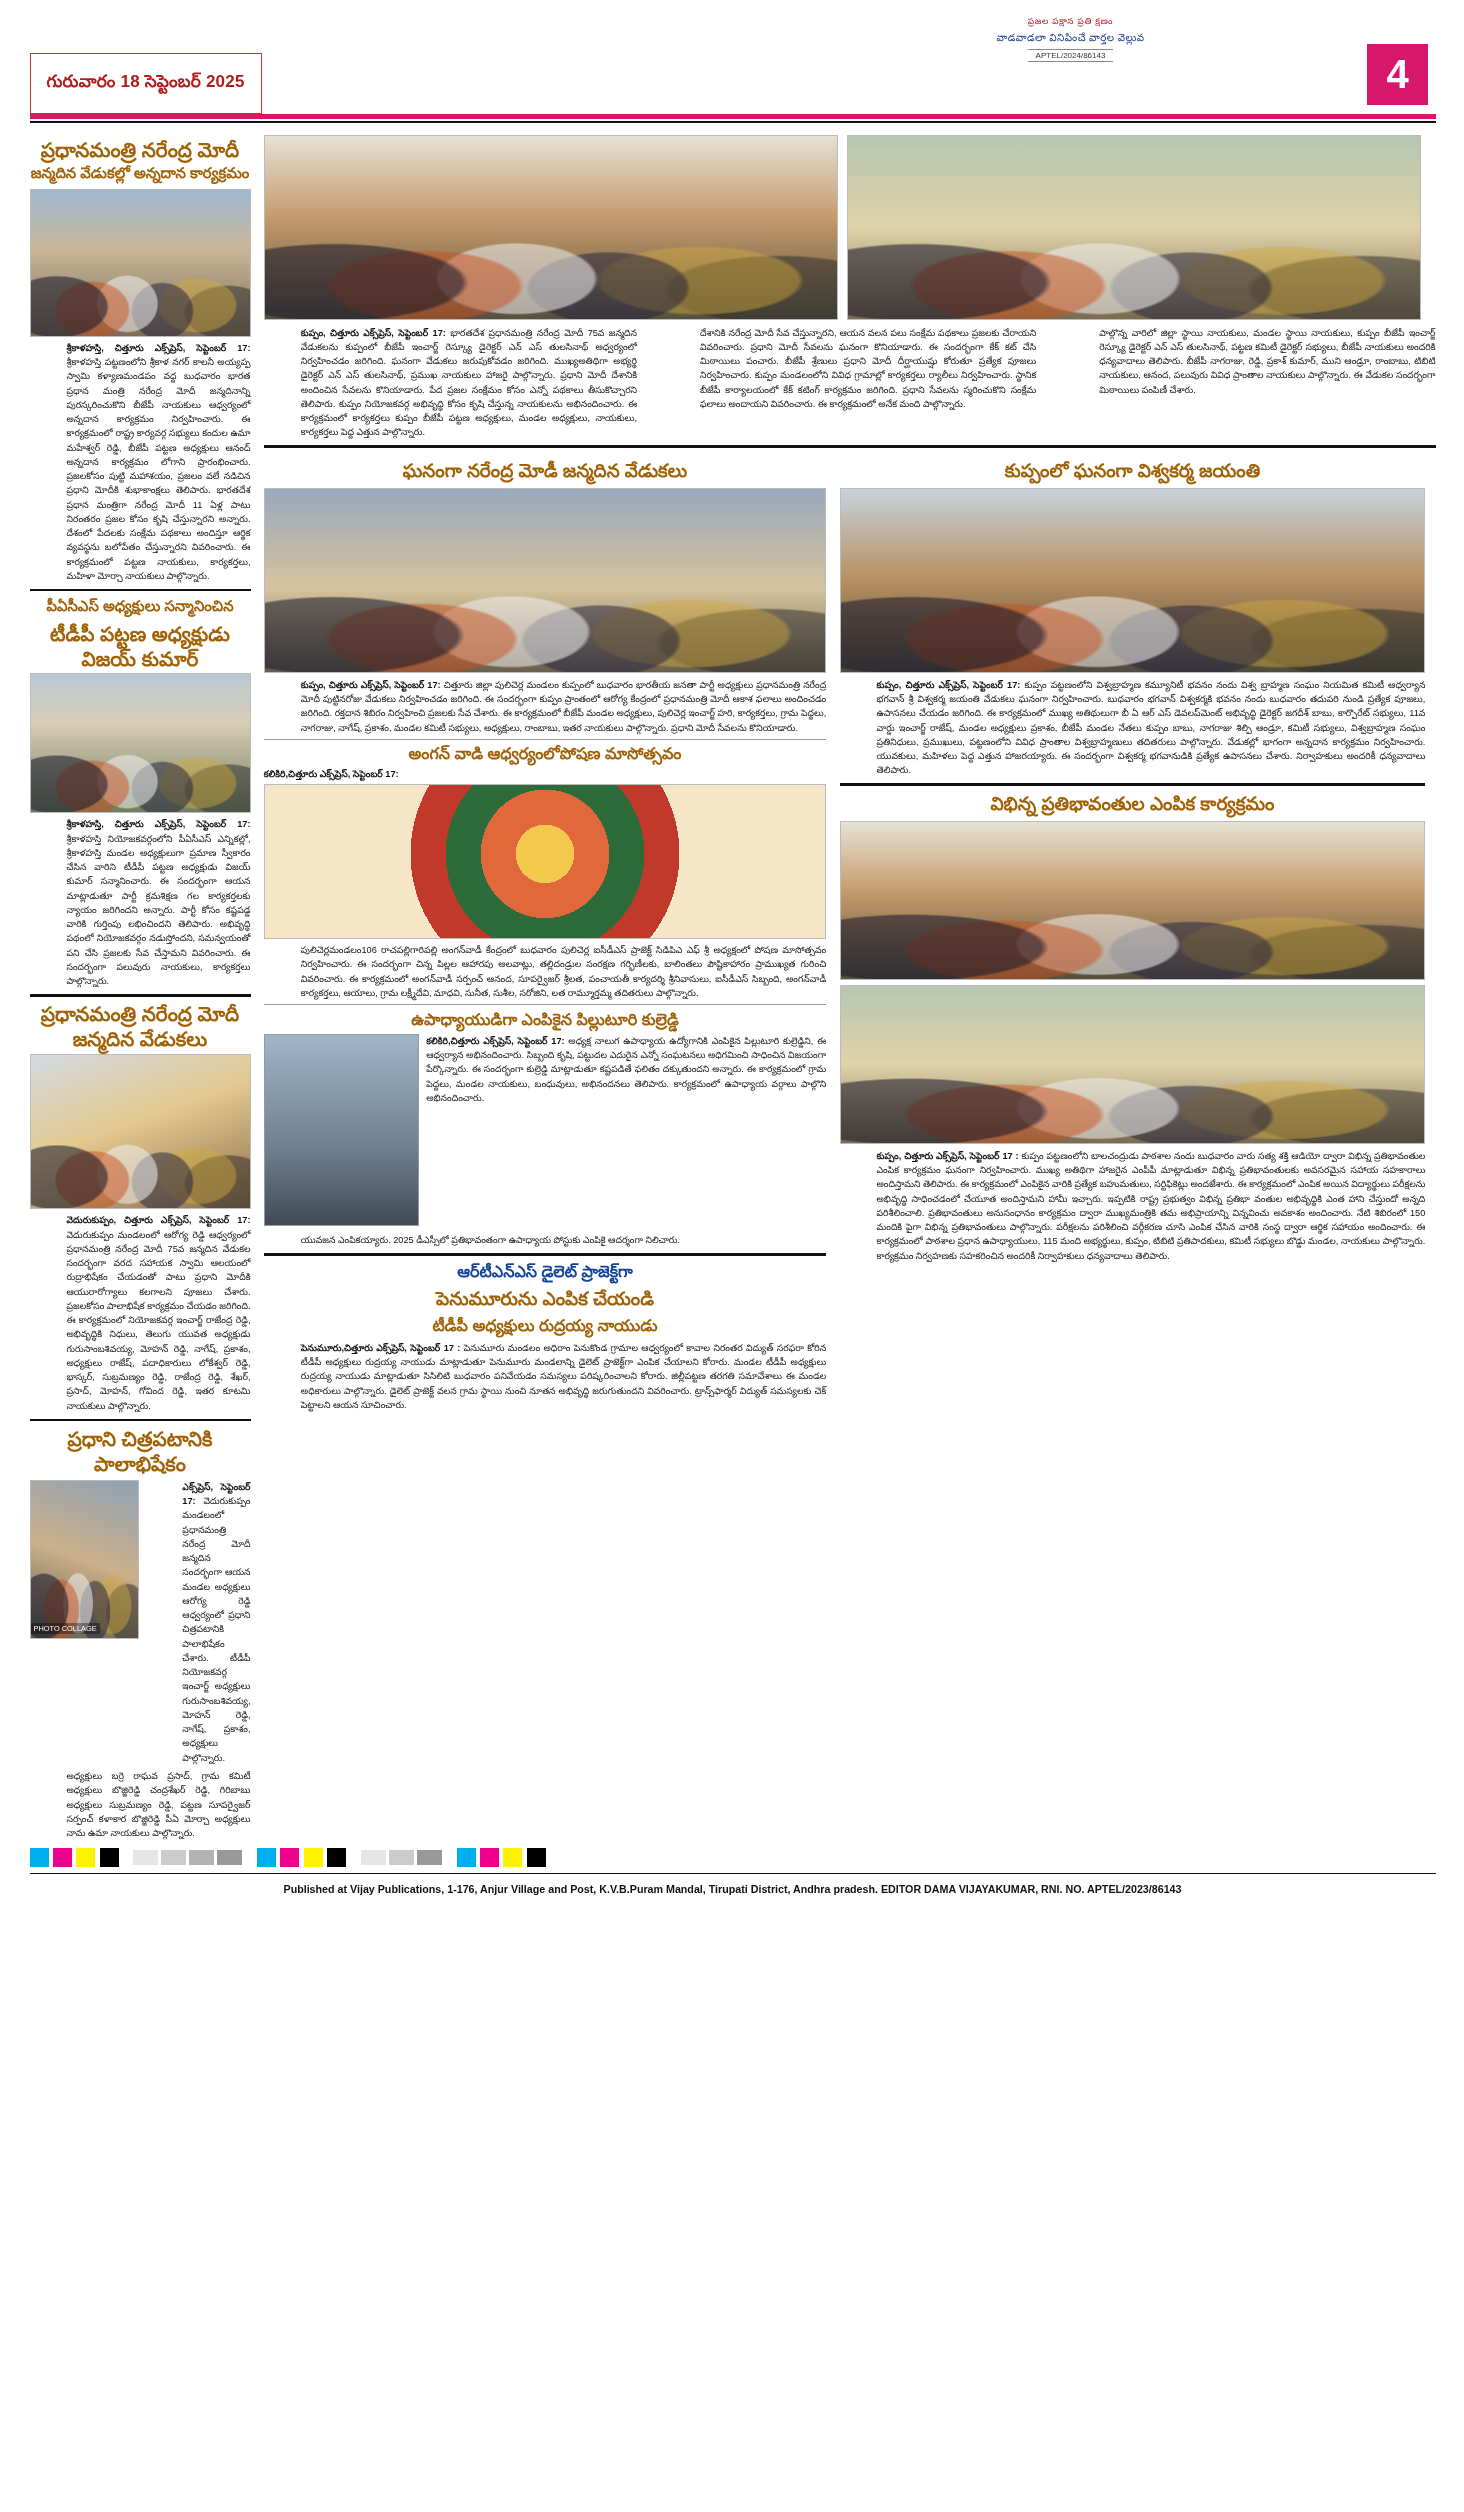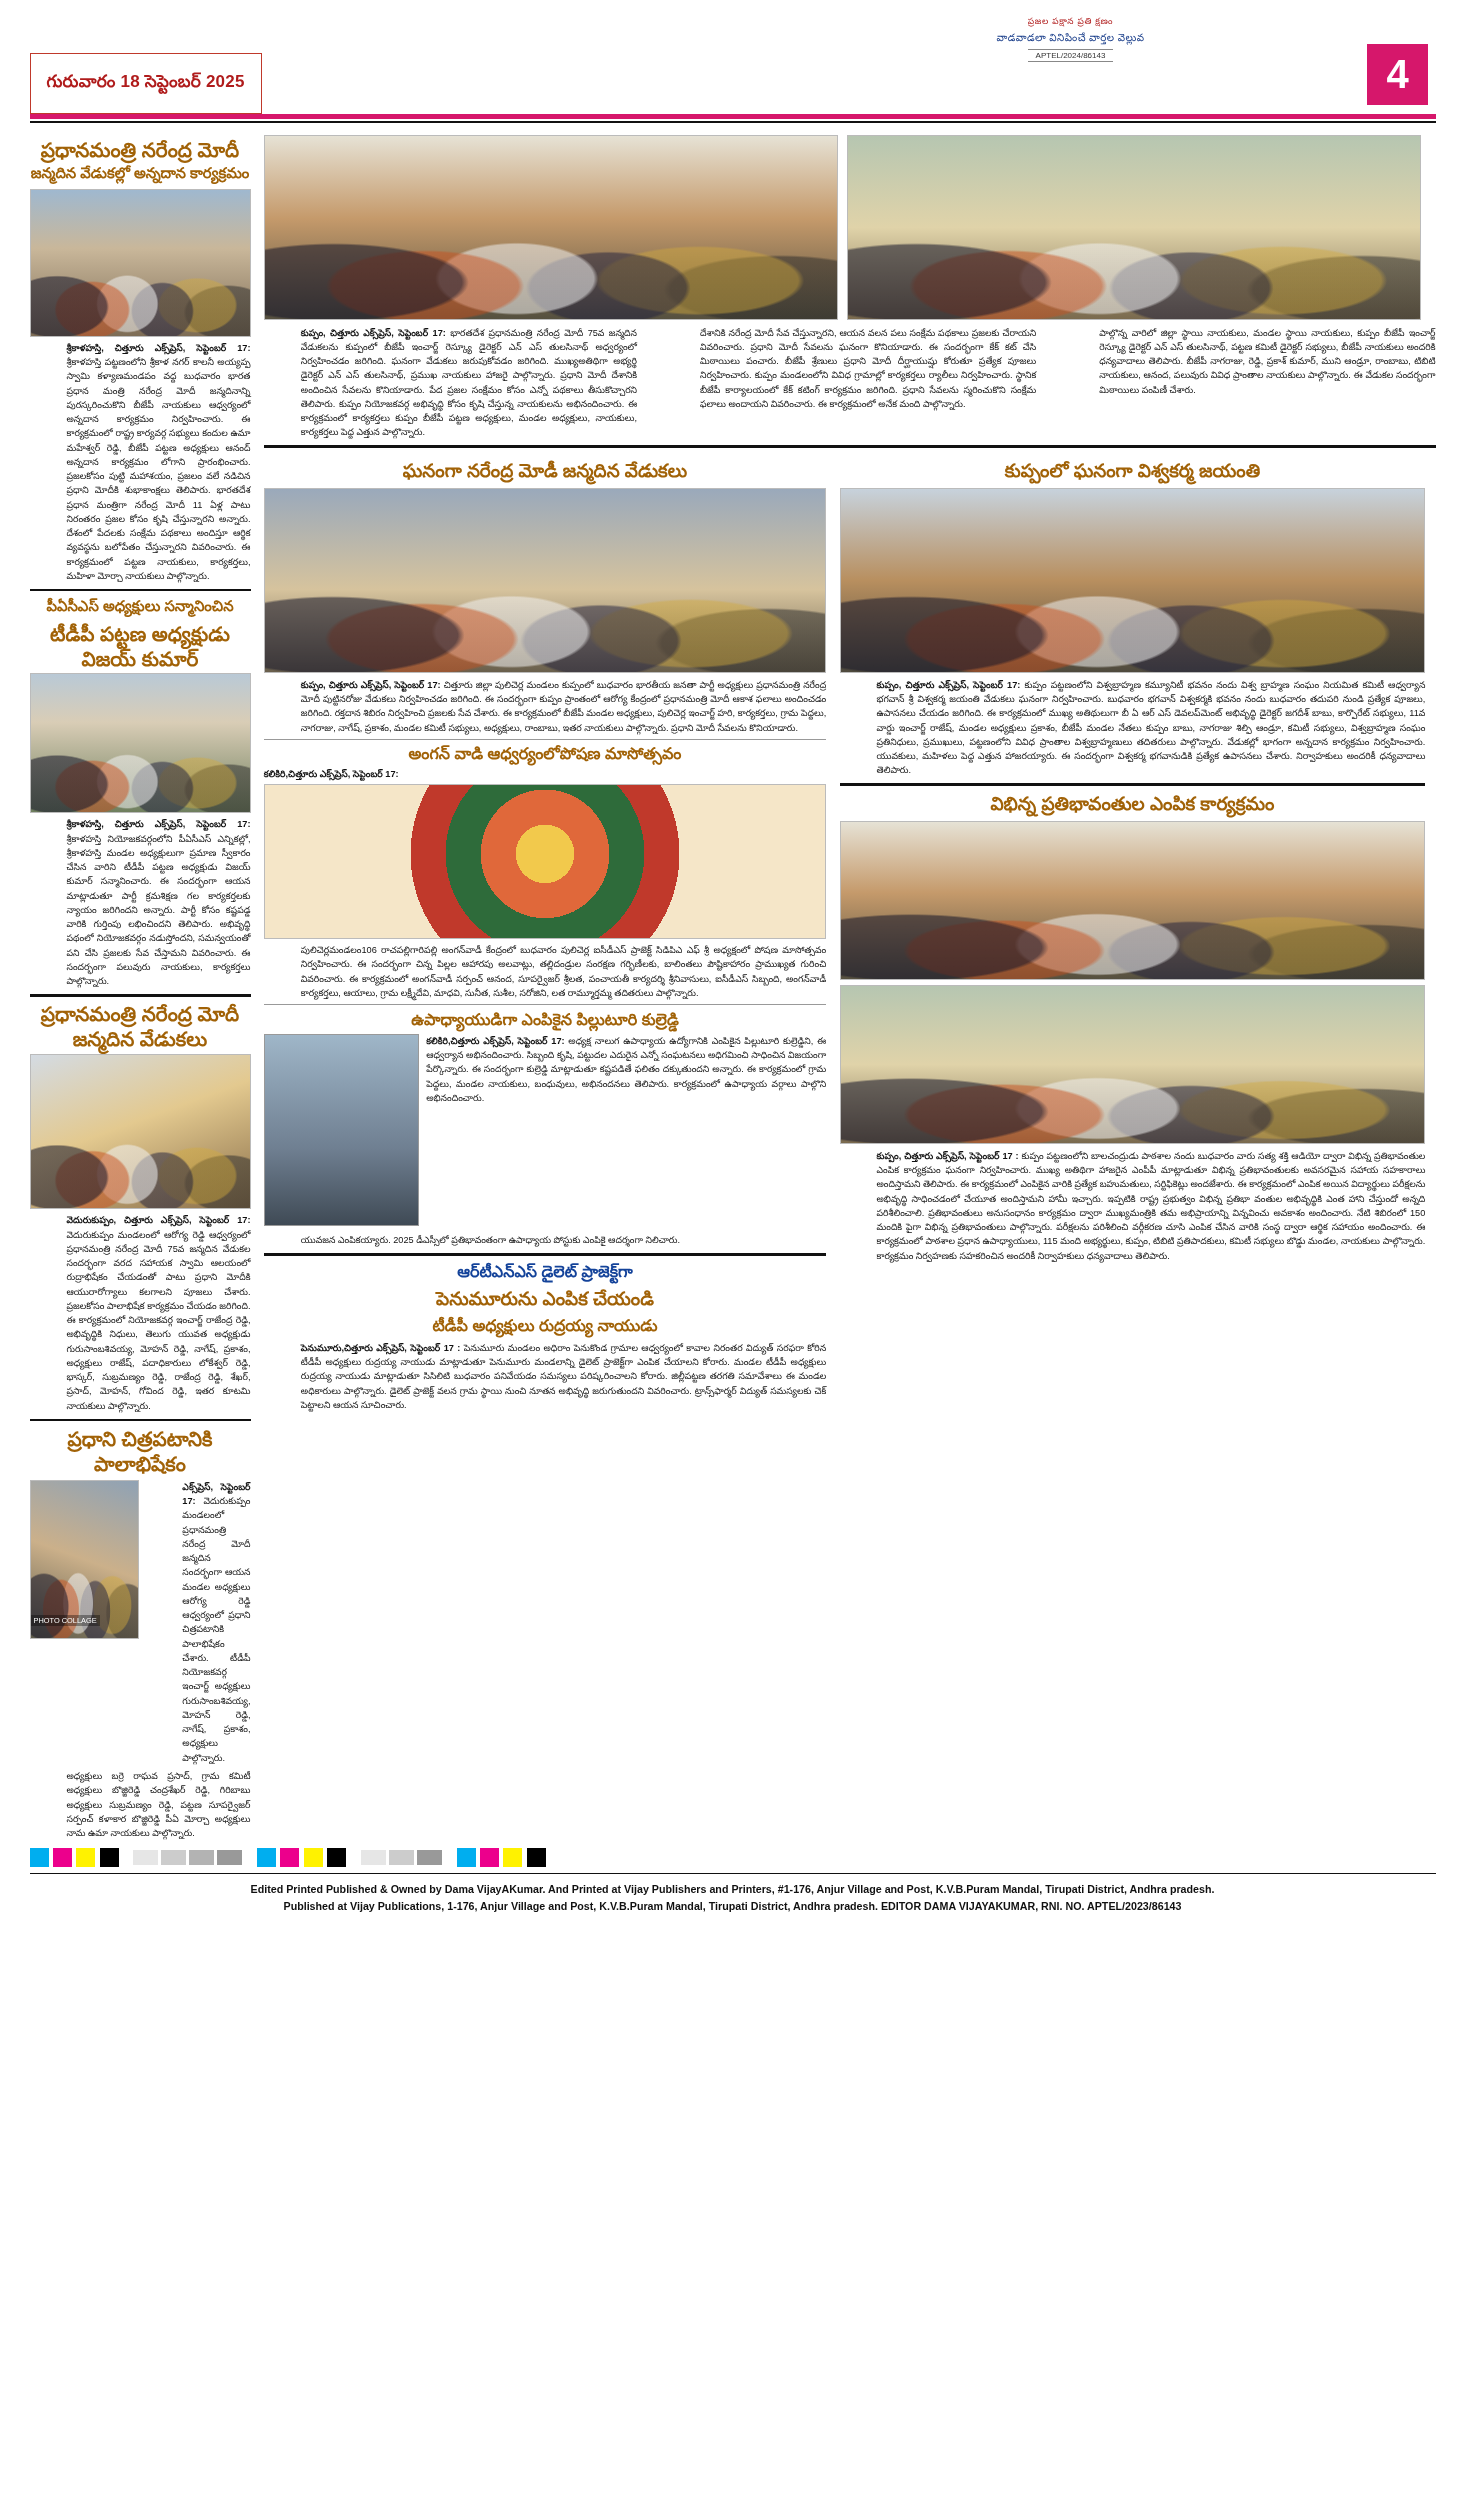--- a/index.html
+++ b/index.html
@@ -135,21 +135,21 @@
   .photo {
     width:100%;
     display:block;
     border:0.7px solid #bbb;
     position:relative;
     overflow:hidden;
     background:#ccc;
   }
   .photo .cap {
     position:absolute;
-    left:0;bottom:12px;
+    left:0;bottom:4px;
     font-size:7.4px;
     color:#fff;
     background:rgba(0,0,0,.35);
     padding:0.7px 3px;
   }
 
   
   .ph-a { background:
       linear-gradient(180deg,#9fb8cf 0%,#c9b79a 40%,#7d6c55 100%);
   }
@@ -407,17 +407,16 @@
         <i style="background:#cccccc"></i>
         <i style="background:#999999"></i>
     </span>
     <span class="sw" style="background:#00aeef"></span>
     <span class="sw" style="background:#ec008c"></span>
     <span class="sw" style="background:#fff200"></span>
     <span class="sw" style="background:#000000"></span>
   </div>
 
   <div class="footer">
-    <div>Edited Printed Published &amp; Owned by Dama VijayAKumar. And Printed at Vijay Publishers and Printers, #1-176, Anjur Village and Post, K.V.B.Puram Mandal, Tirupati District, Andhra pradesh.</div>
     <div>Published at Vijay Publications, 1-176, Anjur Village and Post, K.V.B.Puram Mandal, Tirupati District, Andhra pradesh.   EDITOR DAMA VIJAYAKUMAR,   RNI. NO. APTEL/2023/86143</div>
   </div>
 </div>
 
 
 </body></html>

